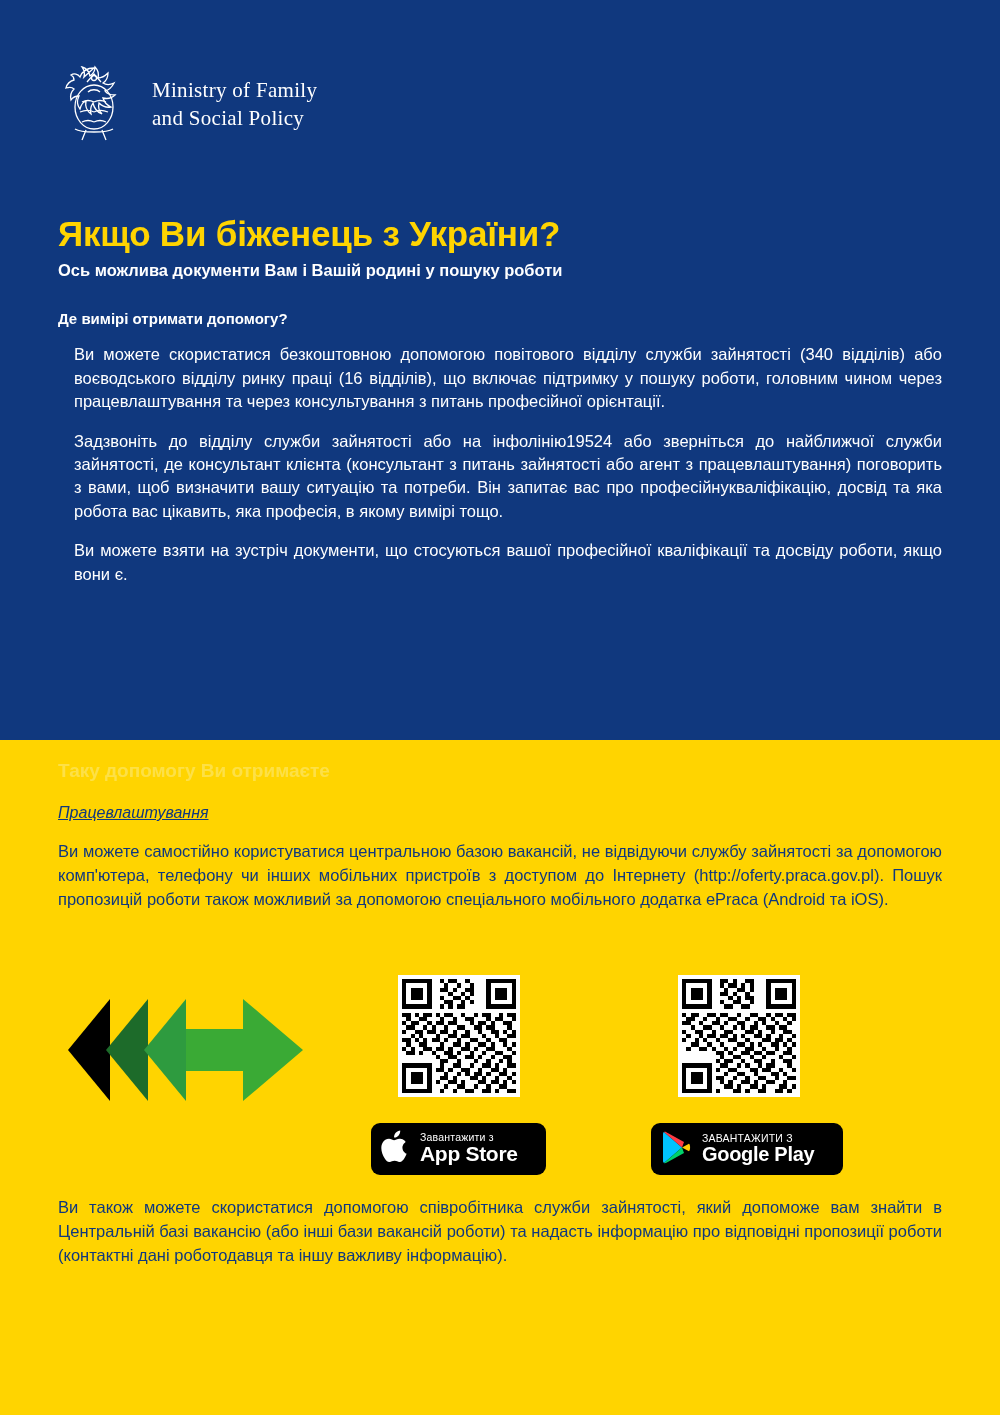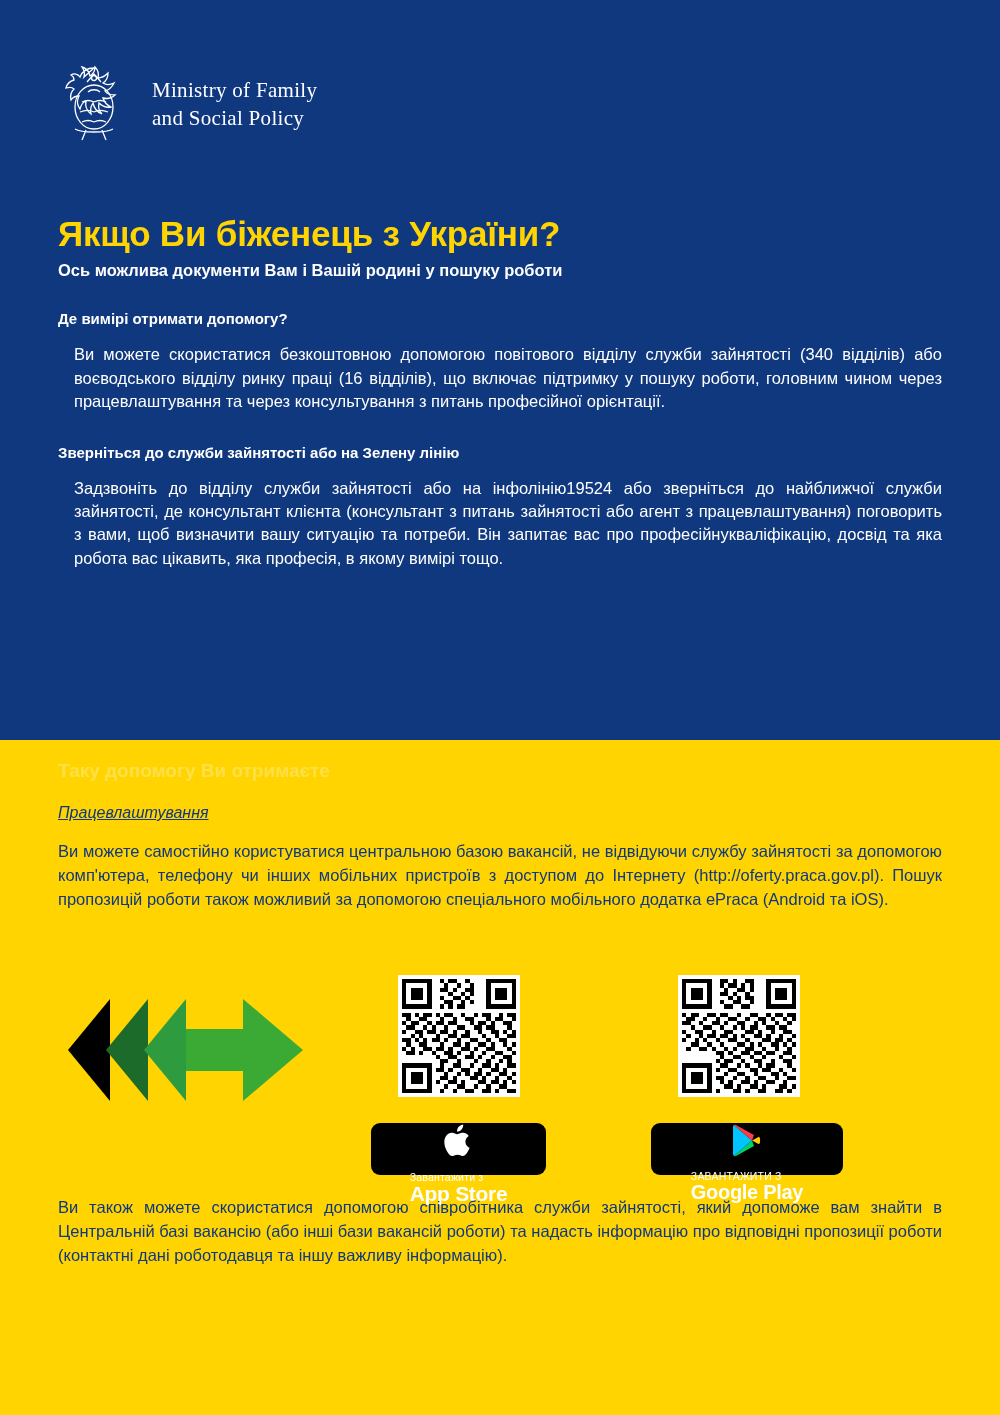--- a/index.html
+++ b/index.html
@@ -142,21 +142,20 @@
   .badge {
     position: absolute;
     width: 175px;
     height: 52px;
     background: #000000;
     border-radius: 9px;
     display: flex;
     align-items: center;
     padding: 0 10px;
     gap: 9px;
-    flex-direction: column;
   }
   .badge-a { left: 313px; top: 148px; }
   .badge-b { left: 593px; top: 148px; width: 192px; }
   .badge-txt { color: #ffffff; line-height: 1.05; }
   .badge-small { font-size: 10.5px; letter-spacing: 0.2px; display:block; }
   .badge-big { font-size: 21px; font-weight: bold; display:block; letter-spacing: -0.3px; }
   .badge-big-gp { font-size: 20px; font-weight: bold; display:block; letter-spacing: -0.3px; }
 
   .bottom-para {
     position: absolute;
@@ -195,22 +194,22 @@
     </span>
     <div class="ministry-name">Ministry of Family
 and Social Policy</div>
   </div>
 
   <div class="blue-body">
     <h1 class="title">Якщо Ви біженець з України?</h1>
     <div class="subtitle">Ось можлива документи Вам і Вашій родині у пошуку роботи</div>
     <div class="q-head">Де вимірі отримати допомогу?</div>
     <p class="para">Ви можете скористатися безкоштовною допомогою повітового відділу служби зайнятості (340 відділів) або воєводського відділу ринку праці (16 відділів), що включає підтримку у пошуку роботи, головним чином через працевлаштування та через консультування з питань професійної орієнтації.</p>
-    <div class="q-head">Зверніться до служби зайнятості або на Зелену лінію</div>
     <p class="para">Задзвоніть до відділу служби зайнятості або на інфолінію19524 або зверніться до найближчої служби зайнятості, де консультант клієнта (консультант з питань зайнятості або агент з працевлаштування) поговорить з вами, щоб визначити вашу ситуацію та потреби. Він запитає вас про професійнукваліфікацію, досвід та яка робота вас цікавить, яка професія, в якому вимірі тощо.</p>
+    <p class="para">Ви можете взяти на зустріч документи, що стосуються вашої професійної кваліфікації та досвіду роботи, якщо вони є.</p>
   </div>
 
   <div class="yellow-body">
     <div class="y-head">Таку допомогу Ви отримаєте</div>
     <div class="y-sub">Працевлаштування</div>
     <p class="ypara">Ви можете самостійно користуватися центральною базою вакансій, не відвідуючи службу зайнятості за допомогою комп'ютера, телефону чи інших мобільних пристроїв з доступом до Інтернету (http://oferty.praca.gov.pl). Пошук пропозицій роботи також можливий за допомогою спеціального мобільного додатка ePraca (Android та iOS).</p>
   </div>
 
   <div class="media-row">
 

